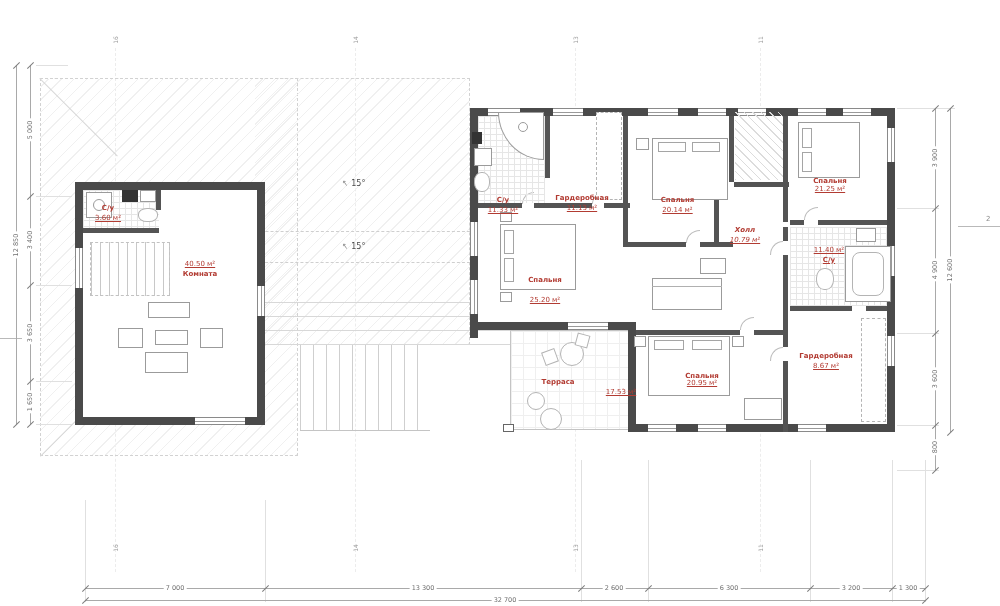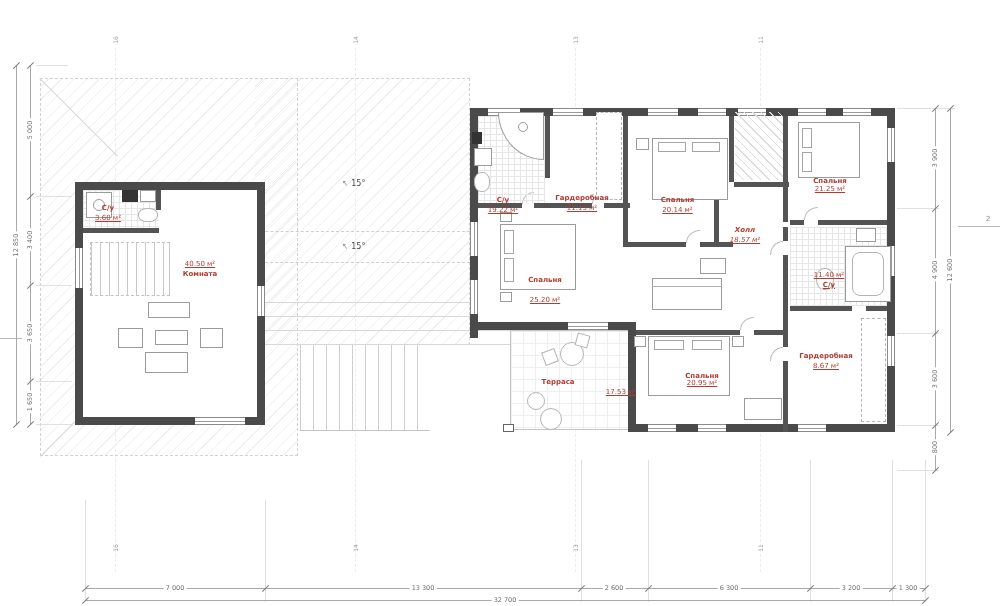--- a/index.html
+++ b/index.html
@@ -224,39 +224,39 @@
   <div class="furn" style="left:700px;top:258px;width:26px;height:16px;"></div>
 
   <div class="furnl circle" style="left:560px;top:342px;width:24px;height:24px;"></div>
   <div class="furnl" style="left:543px;top:350px;width:14px;height:14px;transform:rotate(-20deg);"></div>
   <div class="furnl" style="left:576px;top:334px;width:13px;height:13px;transform:rotate(15deg);"></div>
   <div class="furnl circle" style="left:527px;top:392px;width:18px;height:18px;"></div>
   <div class="furnl circle" style="left:540px;top:408px;width:22px;height:22px;"></div>
 
   <div class="room-label" style="left:474px;top:196px;width:58px;">
     <span class="nm">С/у</span>
-    <span class="ar">19.22 м²</span>
+    <span class="ar">11.33 м²</span>
   </div>
   <div class="room-label" style="left:542px;top:194px;width:80px;">
     <span class="nm">Гардеробная</span>
     <span class="ar">11.13 м²</span>
   </div>
   <div class="room-label" style="left:630px;top:196px;width:95px;">
     <span class="nm">Спальня</span>
     <span class="ar">20.14 м²</span>
   </div>
   <div class="room-label" style="left:795px;top:178px;width:70px;line-height:1.1;">
     <span class="nm">Спальня</span>
     <span class="ar">21.25 м²</span>
   </div>
   <div class="room-label" style="left:716px;top:226px;width:58px;font-style:italic;">
     <span class="nm">Холл</span>
-    <span class="ar">18.57 м²</span>
-  </div>
-  <div class="room-label" style="left:796px;top:271px;width:66px;text-decoration:underline;">
+    <span class="ar">10.79 м²</span>
+  </div>
+  <div class="room-label" style="left:796px;top:246px;width:66px;text-decoration:underline;">
     <span class="ar">11.40 м²</span>
     <span class="nm">С/у</span>
   </div>
   <div class="room-label" style="left:505px;top:276px;width:80px;">
     <span class="nm">Спальня</span>
     <span class="ar" style="margin-top:10px;">25.20 м²</span>
   </div>
   <div class="room-label" style="left:786px;top:352px;width:80px;">
     <span class="nm">Гардеробная</span>
     <span class="ar">8.67 м²</span>

